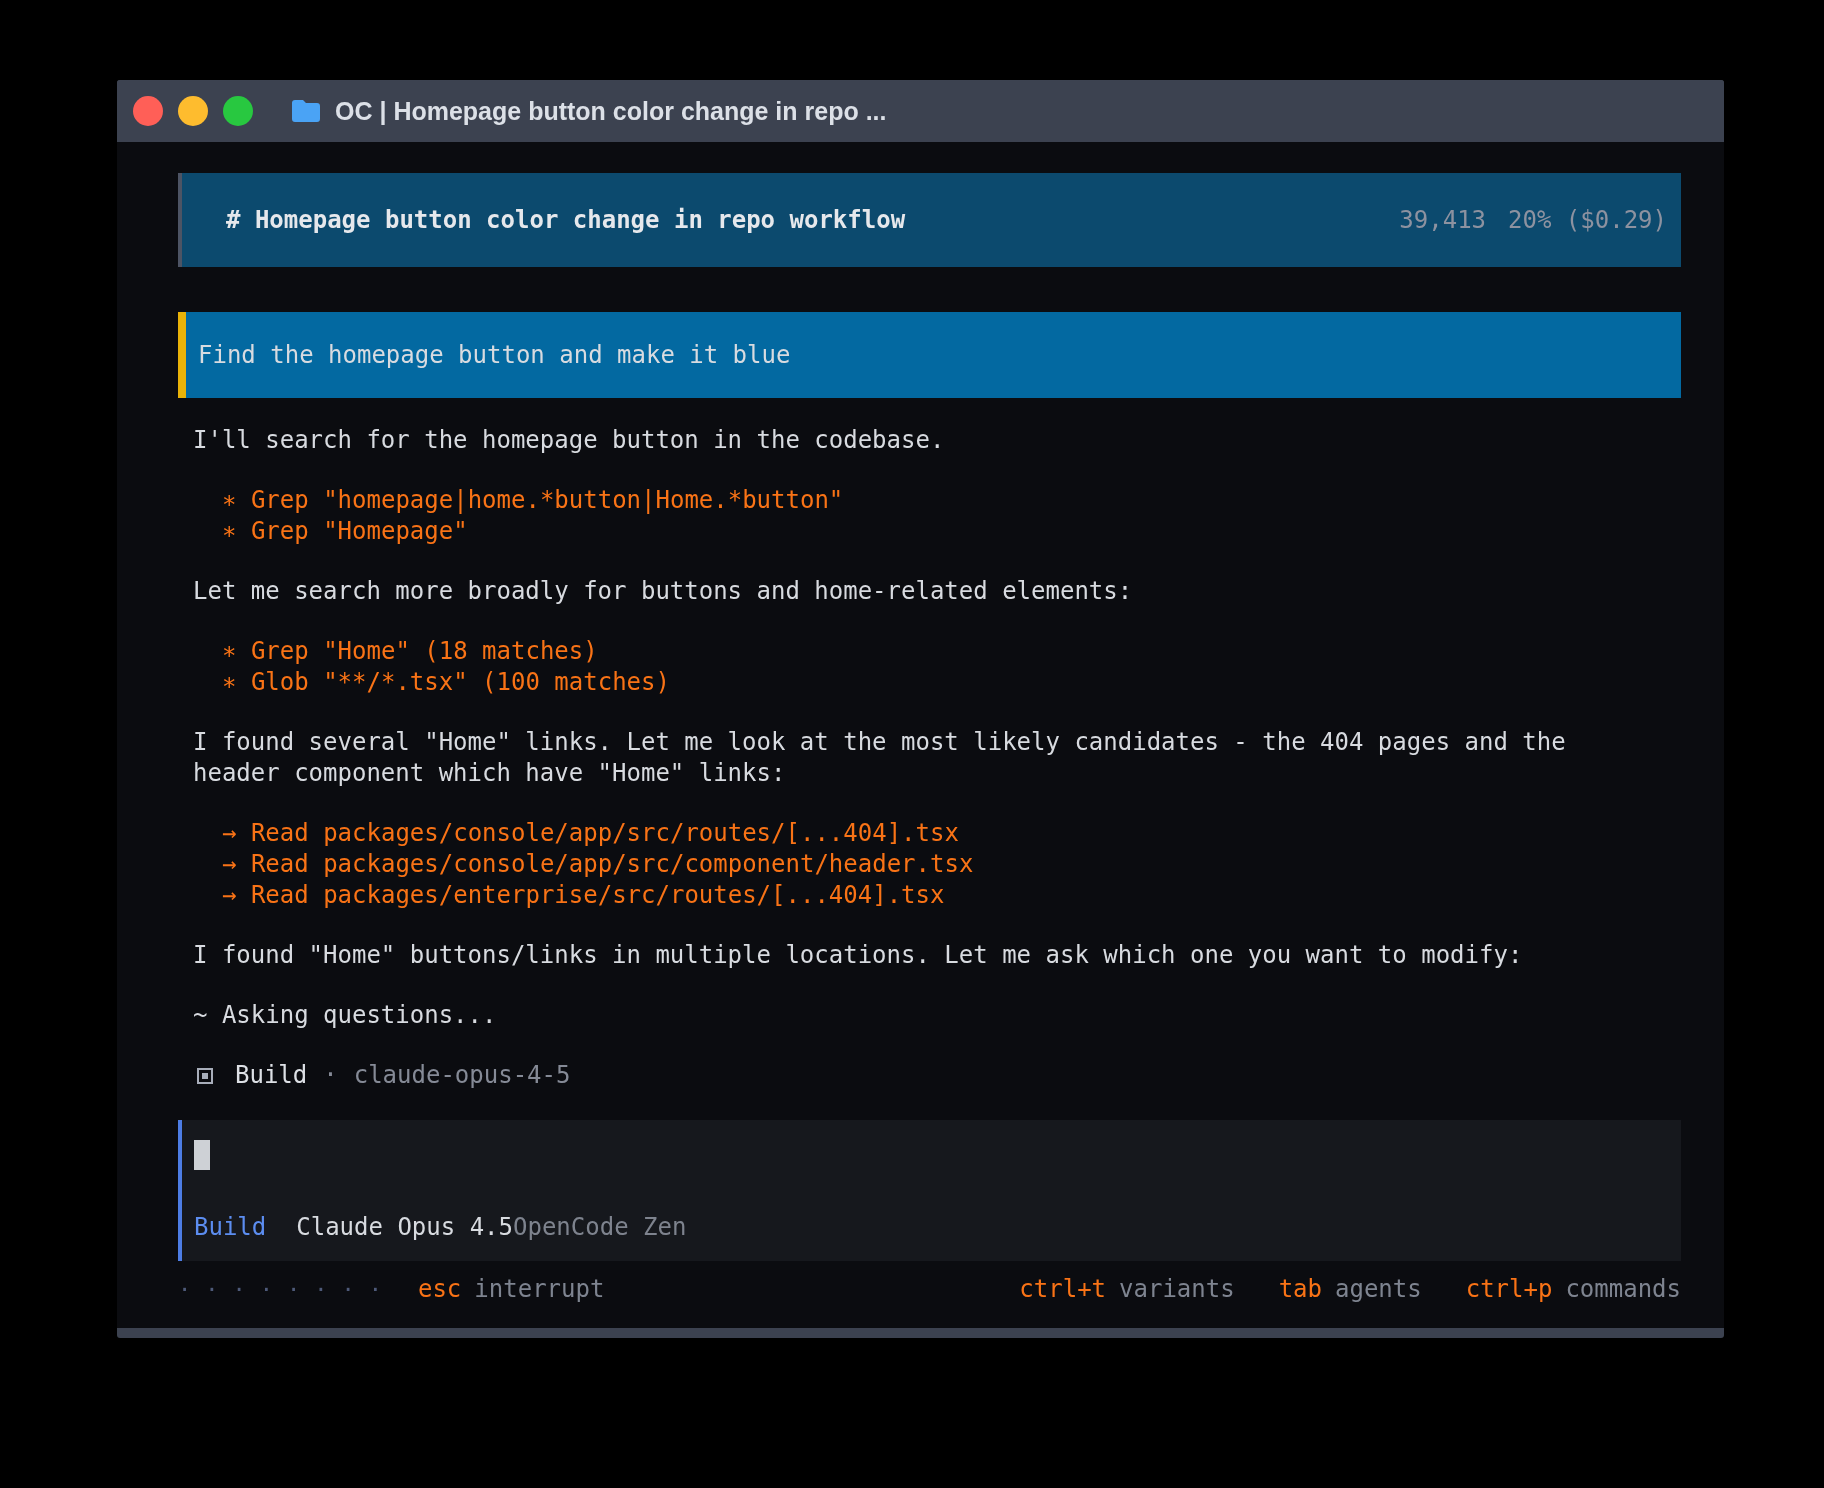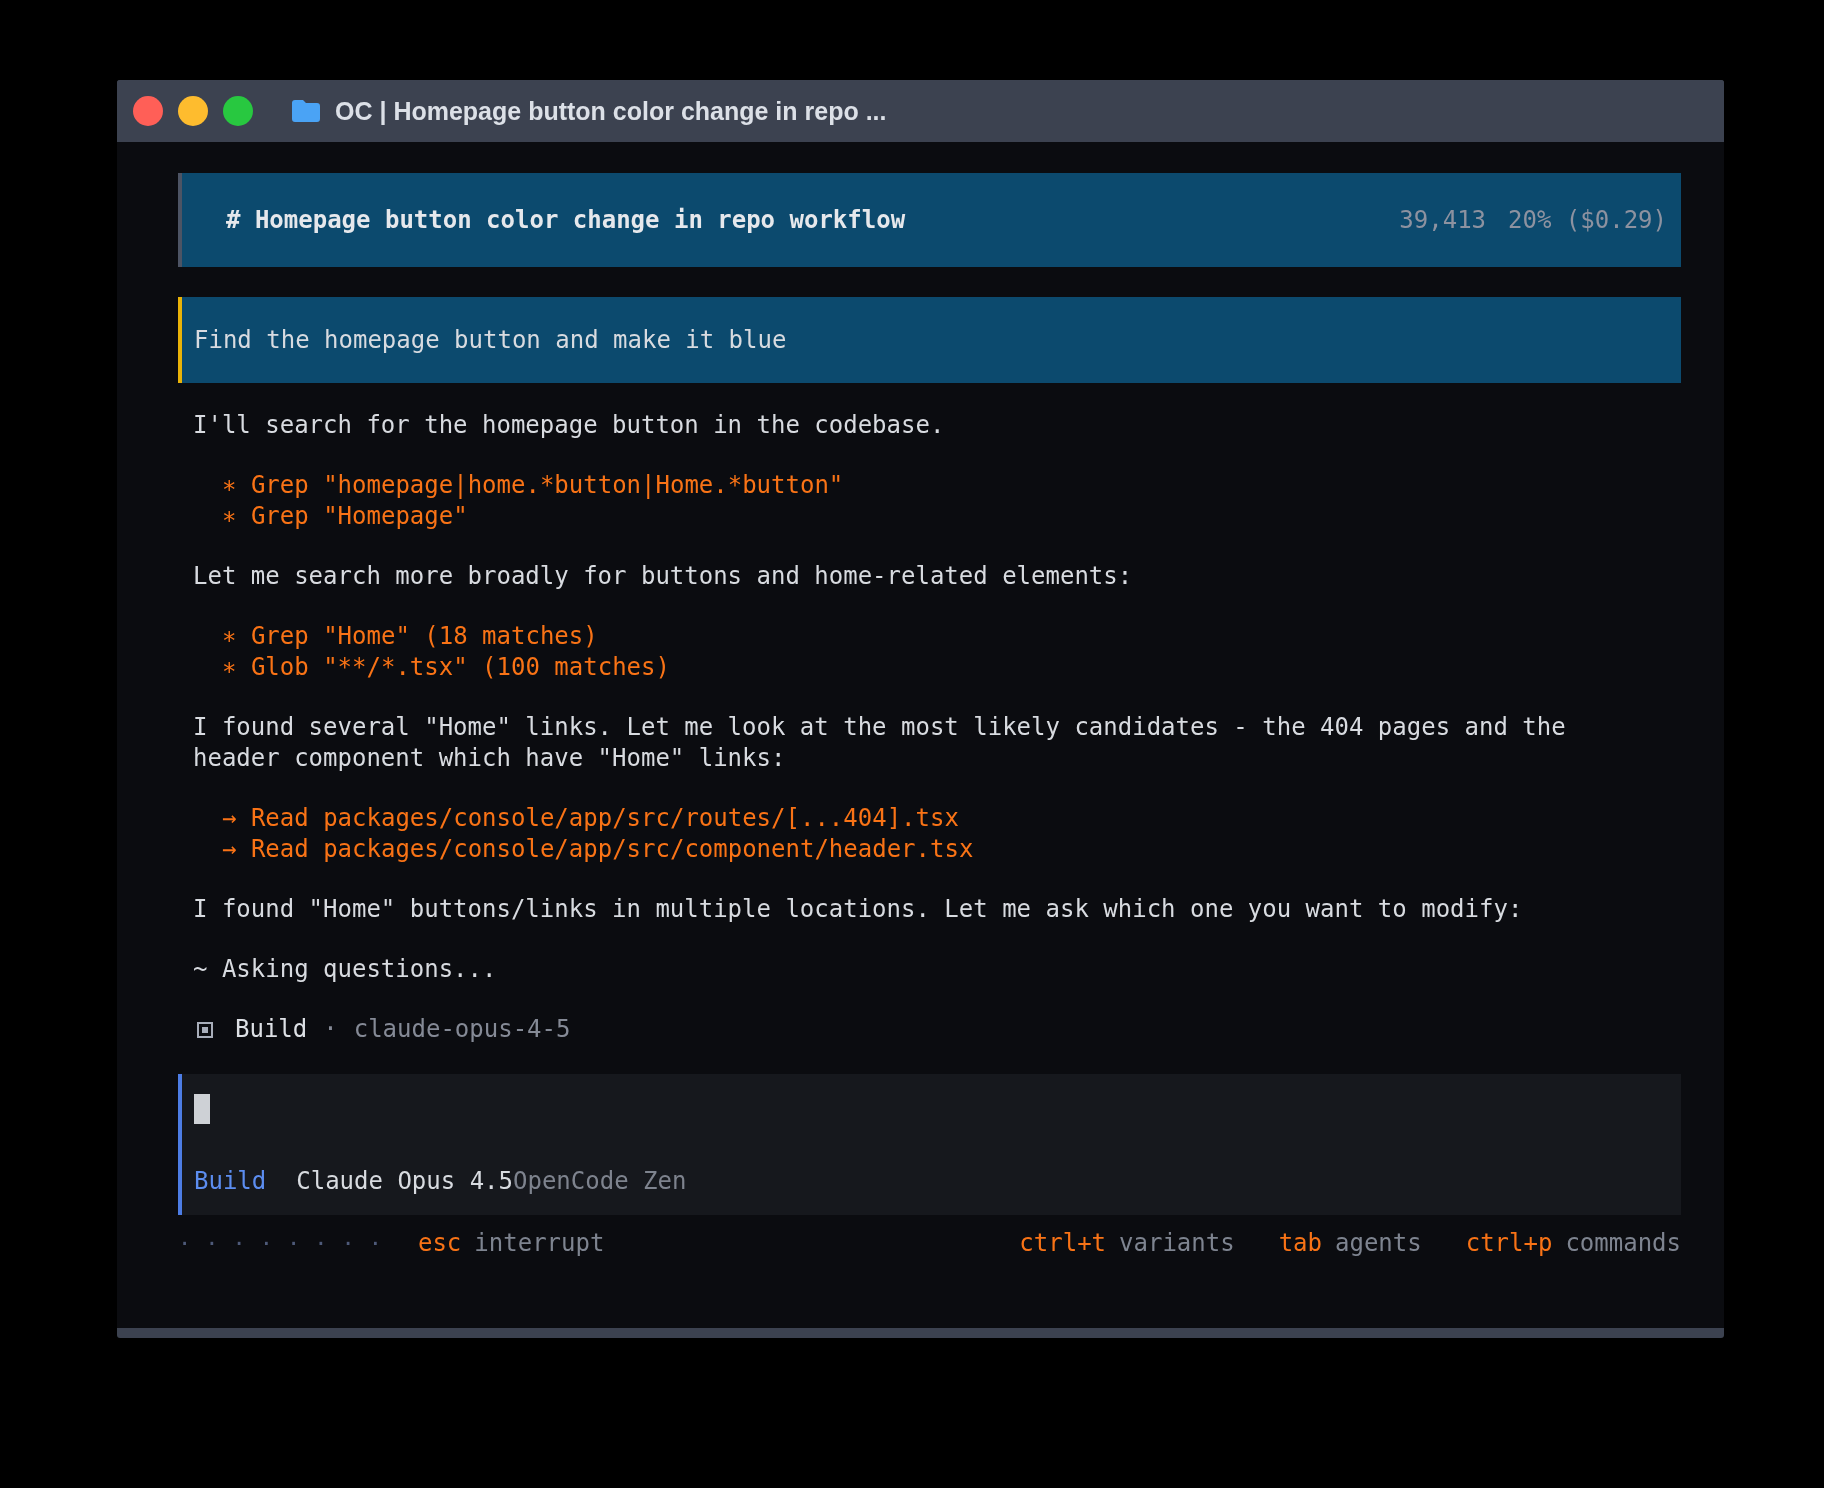--- a/index.html
+++ b/index.html
@@ -62,24 +62,24 @@
     background: #0c4a6e;
     border-left: 4px solid #4d5464;
     display: flex;
     align-items: center;
     padding: 0 14px 0 44px;
   }
   .session-title { color: #e6e8ec; font-weight: 700; white-space: pre; }
   .session-stats { margin-left: auto; display: flex; gap: 22px; color: #8d92a0; white-space: pre; }
 
   .user-block {
-    margin-top: 30px;
+    margin-top: 45px;
     height: 86px;
-    background: #0c4a6e;
-    border-left: 4px solid #eab308;
+    background: #0369a1;
+    border-left: 8px solid #eab308;
     display: flex;
     align-items: center;
     padding-left: 12px;
     color: #d8dbe0;
     white-space: pre;
   }
 
   .transcript { margin-top: 27px; padding-left: 15px; }
   .t-text { color: #d8dbe0; margin-bottom: 29px; }
   .t-tool { color: #f97316; margin-bottom: 29px; padding-left: 29px; }
@@ -182,20 +182,21 @@
       </div>
 
       <div class="t-text">
         <div class="t-line">I found several "Home" links. Let me look at the most likely candidates - the 404 pages and the</div>
         <div class="t-line">header component which have "Home" links:</div>
       </div>
 
       <div class="t-tool">
         <div class="t-line">→ Read packages/console/app/src/routes/[...404].tsx</div>
         <div class="t-line">→ Read packages/console/app/src/component/header.tsx</div>
+        <div class="t-line">→ Read packages/enterprise/src/routes/[...404].tsx</div>
       </div>
 
       <div class="t-text">
         <div class="t-line">I found "Home" buttons/links in multiple locations. Let me ask which one you want to modify:</div>
       </div>
 
       <div class="t-text">
         <div class="t-line">~ Asking questions...</div>
       </div>
 

